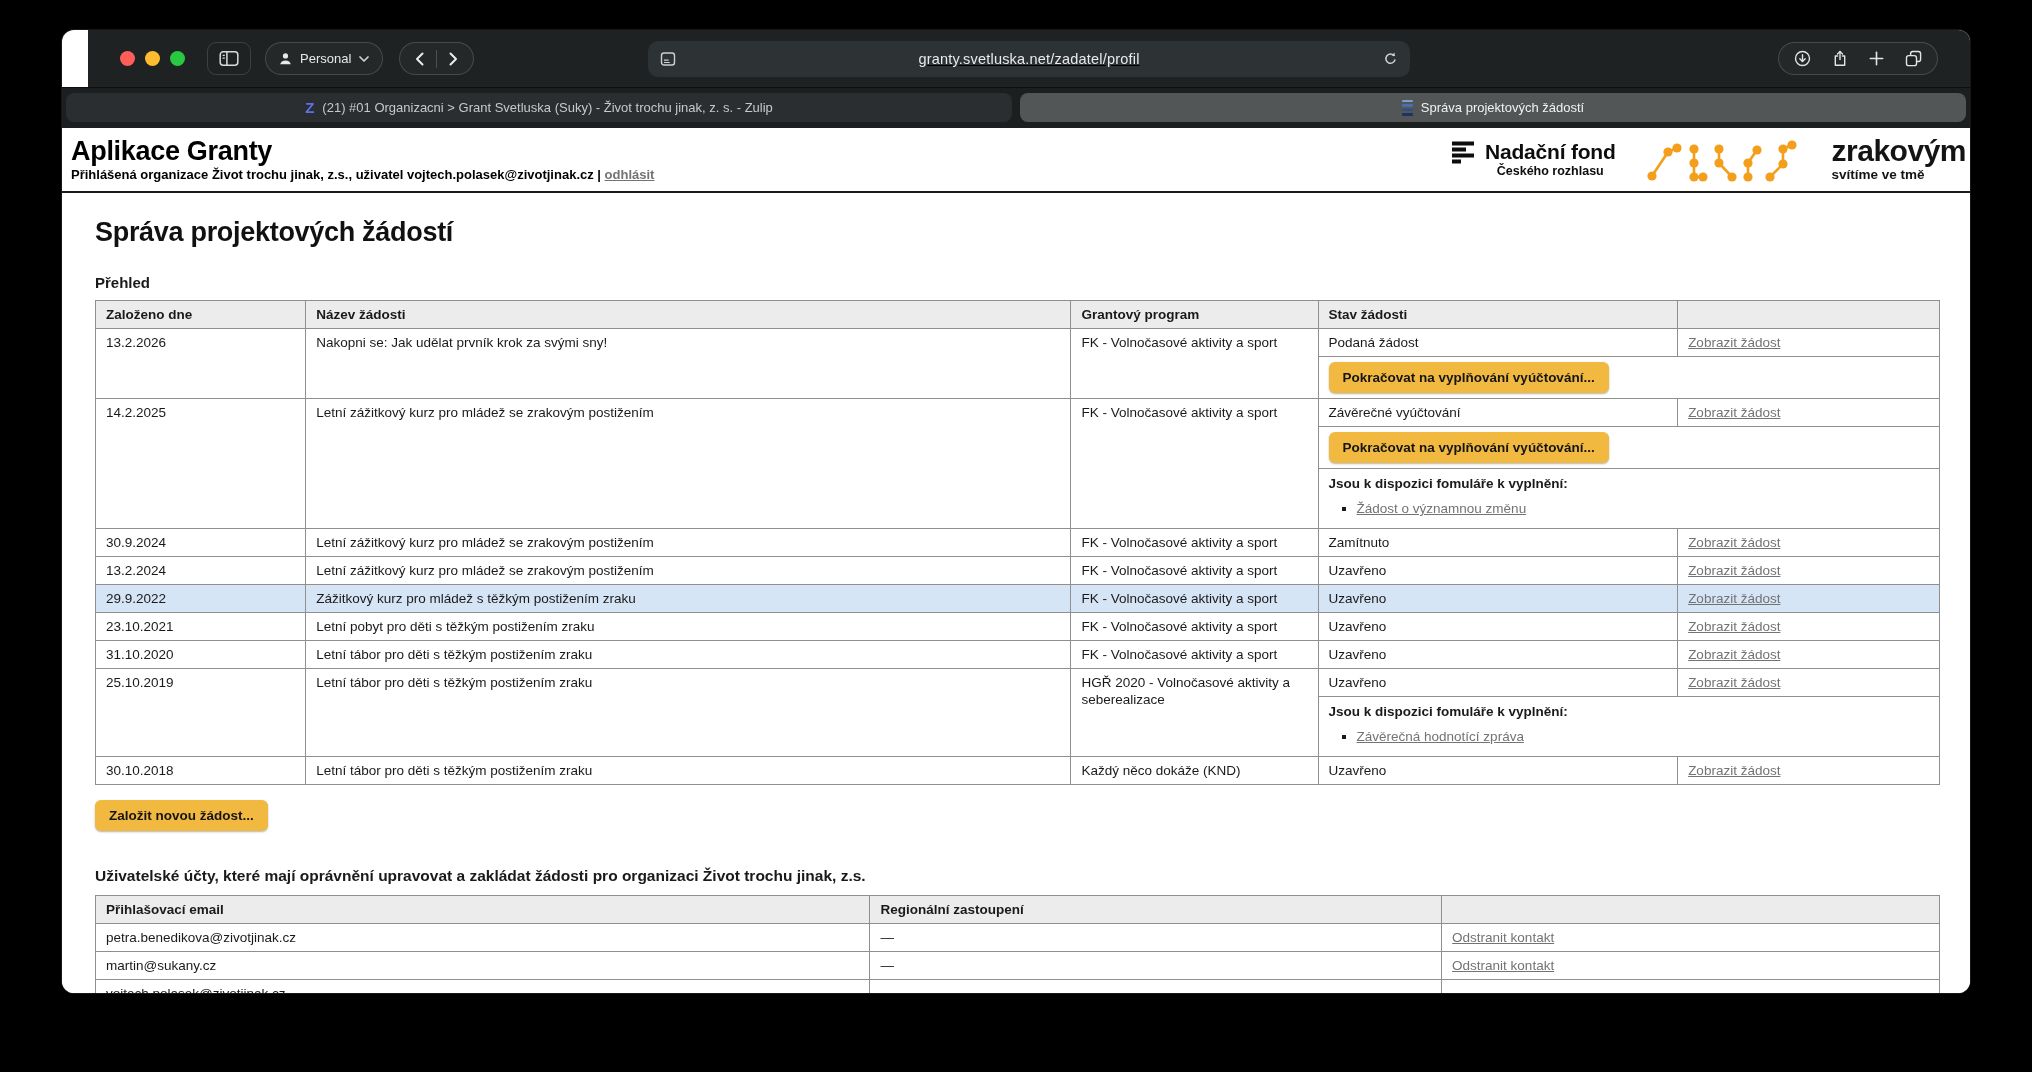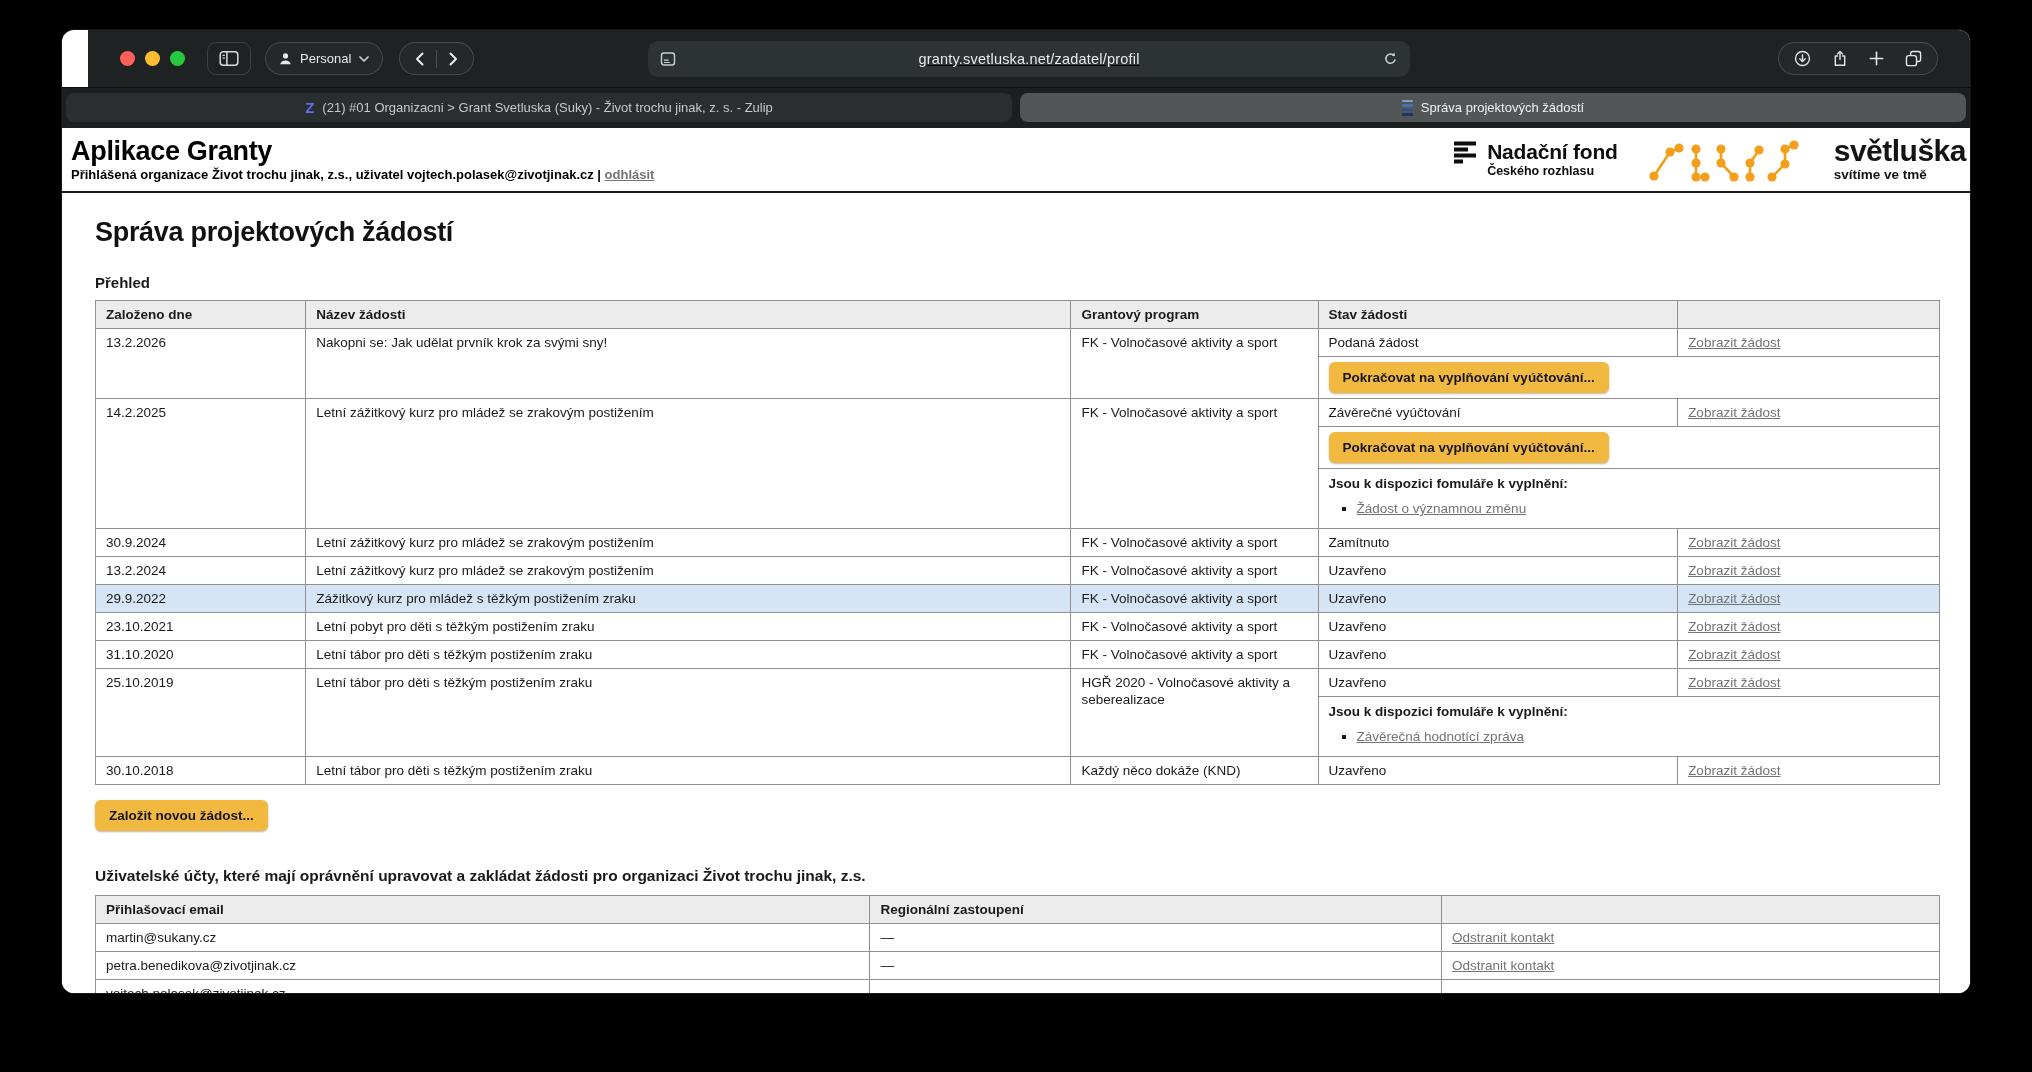--- a/index.html
+++ b/index.html
@@ -40,21 +40,21 @@
   .fav-bars i:nth-child(1){width:11px;background:#7e9ccd;}
   .fav-bars i:nth-child(2){width:11px;background:#4a6fae;}
   .fav-bars i:nth-child(3){width:11px;background:#2d4f8e;}
   .fav-bars i:nth-child(4){width:11px;background:#1b3563;}
 
   
   .appheader{flex:0 0 65px;background:#fff;border-bottom:2px solid #1b1b1b;display:flex;
              align-items:center;justify-content:space-between;padding:0 0 0 9px;}
   .apptitle{margin:0;font-size:27px;font-weight:700;color:#000;line-height:29px;letter-spacing:-.3px;}
   .subtitle{font-size:13px;font-weight:700;color:#000;margin-top:1px;}
-  .logos{display:flex;align-items:center;gap:28px;padding-right:4px;}
+  .logos{display:flex;align-items:center;gap:28px;padding-right:4px;text-align:center;}
   .nf{display:flex;align-items:flex-start;gap:9px;}
   .nf-text .l1{font-size:21px;font-weight:800;color:#0d0d0d;line-height:21px;letter-spacing:-.2px;}
   .nf-text .l2{font-size:12.5px;font-weight:700;color:#0d0d0d;margin-top:2px;}
   .sv{display:flex;flex-direction:column;align-items:flex-start;}
   .sv .l1{font-size:30px;font-weight:800;color:#141414;line-height:26px;letter-spacing:-.5px;}
   .sv .l2{font-size:13.5px;font-weight:700;color:#141414;margin-top:3px;}
 
   
   .content{flex:1;background:#fff;padding:18px 30px 0 33px;overflow:hidden;color:#1a1a1a;}
   .page-title{margin:6px 0 26px;font-size:27px;font-weight:700;color:#111;letter-spacing:-.3px;}
@@ -252,21 +252,21 @@
                 <circle cx="104" cy="27" r="4.6"></circle>
                 <circle cx="113" cy="14" r="4.6"></circle>
               <circle cx="126" cy="41" r="4.6"></circle>
                 <circle cx="139" cy="28" r="4.6"></circle>
                 <circle cx="139" cy="13" r="4.6"></circle>
                 <circle cx="148" cy="9" r="4.6"></circle>
             </g>
           </svg>
         </span>
         <span class="sv">
-          <span class="l1">světluška</span>
+          <span class="l1">zrakovým</span>
           <span class="l2">svítíme ve tmě</span>
         </span>
       </div>
     </div>
 
     <div class="content">
       <h2 class="page-title">Správa projektových žádostí</h2>
       <div class="section-label">Přehled</div>
 
       <table class="grid apps">
@@ -383,30 +383,30 @@
             <col style="width:31%">
             <col style="width:27%">
         </colgroup>
         <tbody>
             <tr class="thead-row">
               <td>Přihlašovací email</td>
               <td>Regionální zastoupení</td>
               <td></td>
             </tr>
             <tr>
+              <td>petra.benedikova@zivotjinak.cz</td>
+              <td>—</td>
+              <td><a class="link" href="#">Odstranit kontakt</a></td>
+            </tr>
+            <tr>
               <td>martin@sukany.cz</td>
               <td>—</td>
               <td><a class="link" href="#">Odstranit kontakt</a></td>
             </tr>
             <tr>
-              <td>petra.benedikova@zivotjinak.cz</td>
-              <td>—</td>
-              <td><a class="link" href="#">Odstranit kontakt</a></td>
-            </tr>
-            <tr>
               <td>vojtech.polasek@zivotjinak.cz</td>
               <td>—</td>
               <td></td>
             </tr>
           </tbody>
       </table>
     </div>
 
   </div>
 </div>

